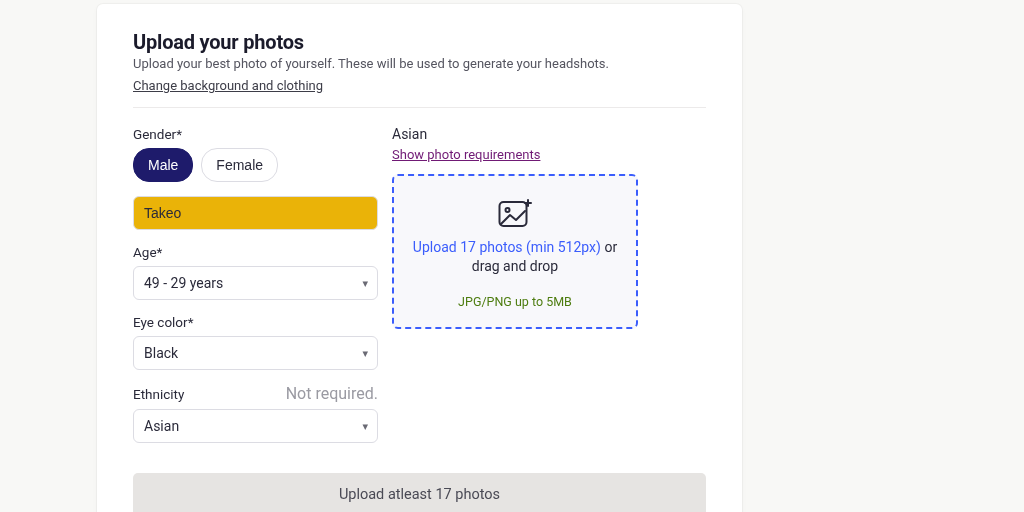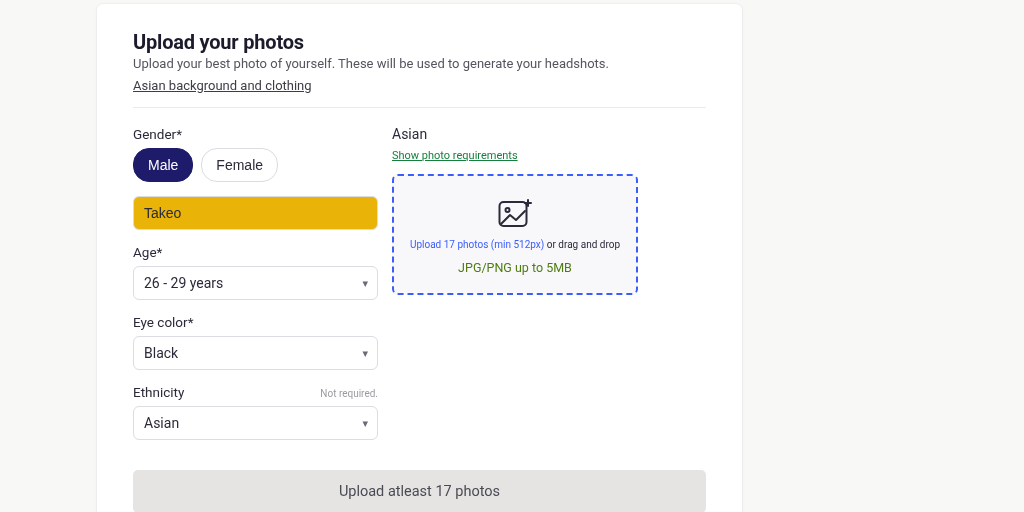--- a/index.html
+++ b/index.html
@@ -54,21 +54,21 @@
   .right { flex: 0 0 246px; }
   .label {
     font-size: 13.5px;
     color: #2a2a3a;
     margin-bottom: 6px;
     display: flex;
     justify-content: space-between;
     align-items: baseline;
   }
   .hint {
-    font-size: 10px;
+    font-size: 16px;
     color: #9a9aa2;
   }
   .pillrow {
     display: flex;
     gap: 8px;
     margin-bottom: 14px;
   }
   .pill {
     border: 1px solid #dcdce3;
     border-radius: 16px;
@@ -120,46 +120,46 @@
     -webkit-appearance: none;
     cursor: pointer;
   }
   
   .photos-label {
     font-size: 14px;
     color: #2a2a3a;
     margin-bottom: 4px;
   }
   .photos-link {
-    font-size: 11px;
-    color: #15803d;
+    font-size: 13px;
+    color: #701a75;
     text-decoration: underline;
     cursor: pointer;
     display: inline-block;
     margin-bottom: 12px;
   }
   .dropzone {
     border: 2px dashed #3b5dfc;
     background: #f8f8fb;
     border-radius: 6px;
     text-align: center;
     padding: 22px 14px 18px 14px;
     cursor: pointer;
   }
   .dz-icon {
     margin: 0 auto 10px auto;
     width: 34px;
     height: 30px;
     display: block;
   }
   .dz-line1 {
-    font-size: 10px;
+    font-size: 14px;
     color: #2a2a3a;
     line-height: 1.35;
-    margin-bottom: 8px;
+    margin-bottom: 18px;
   }
   .dz-link {
     color: #3b5dfc;
   }
   .dz-line2 {
     font-size: 12.5px;
     color: #4d7c0f;
   }
   .footer-btn {
     margin-top: 30px;
@@ -174,21 +174,21 @@
 </style>
 </head>
 <body>
 
 <div class="page">
   <div class="card">
 
     <div>
       <h1 class="heading">Upload your photos</h1>
       <p class="subtitle">Upload your best photo of yourself. These will be used to generate your headshots.</p>
-      <a class="linky">Asian background and clothing</a>
+      <a class="linky">Change background and clothing</a>
     </div>
 
     <hr class="divider">
 
     <div class="cols">
       <div class="left">
 
         <div class="field">
           <div class="label">Gender*</div>
           <div class="pillrow">
@@ -197,21 +197,21 @@
           </div>
         </div>
 
         <div class="field">
           <input class="textinput" type="text" value="Takeo" style="">
         </div>
 
         <div class="field">
           <div class="label">Age*</div>
           <div class="selectwrap">
-            <div class="selectinput">26 - 29 years</div>
+            <div class="selectinput">49 - 29 years</div>
           </div>
         </div>
 
         <div class="field">
           <div class="label">Eye color*</div>
           <div class="selectwrap">
             <div class="selectinput">Black</div>
           </div>
         </div>
 

